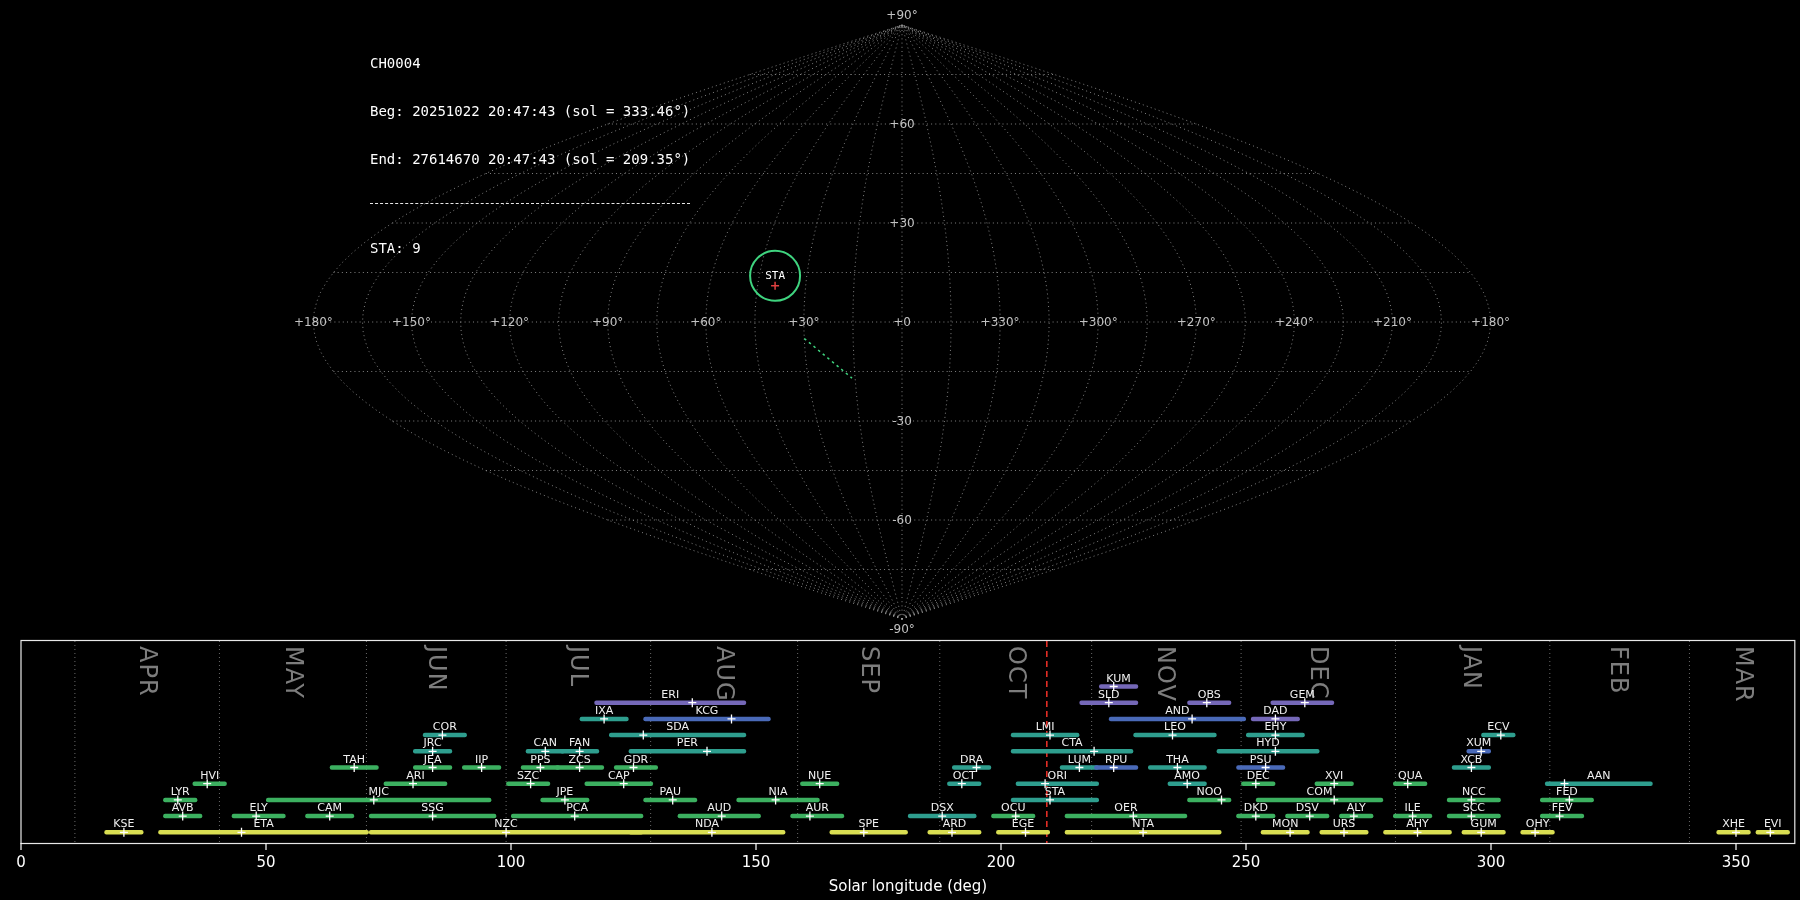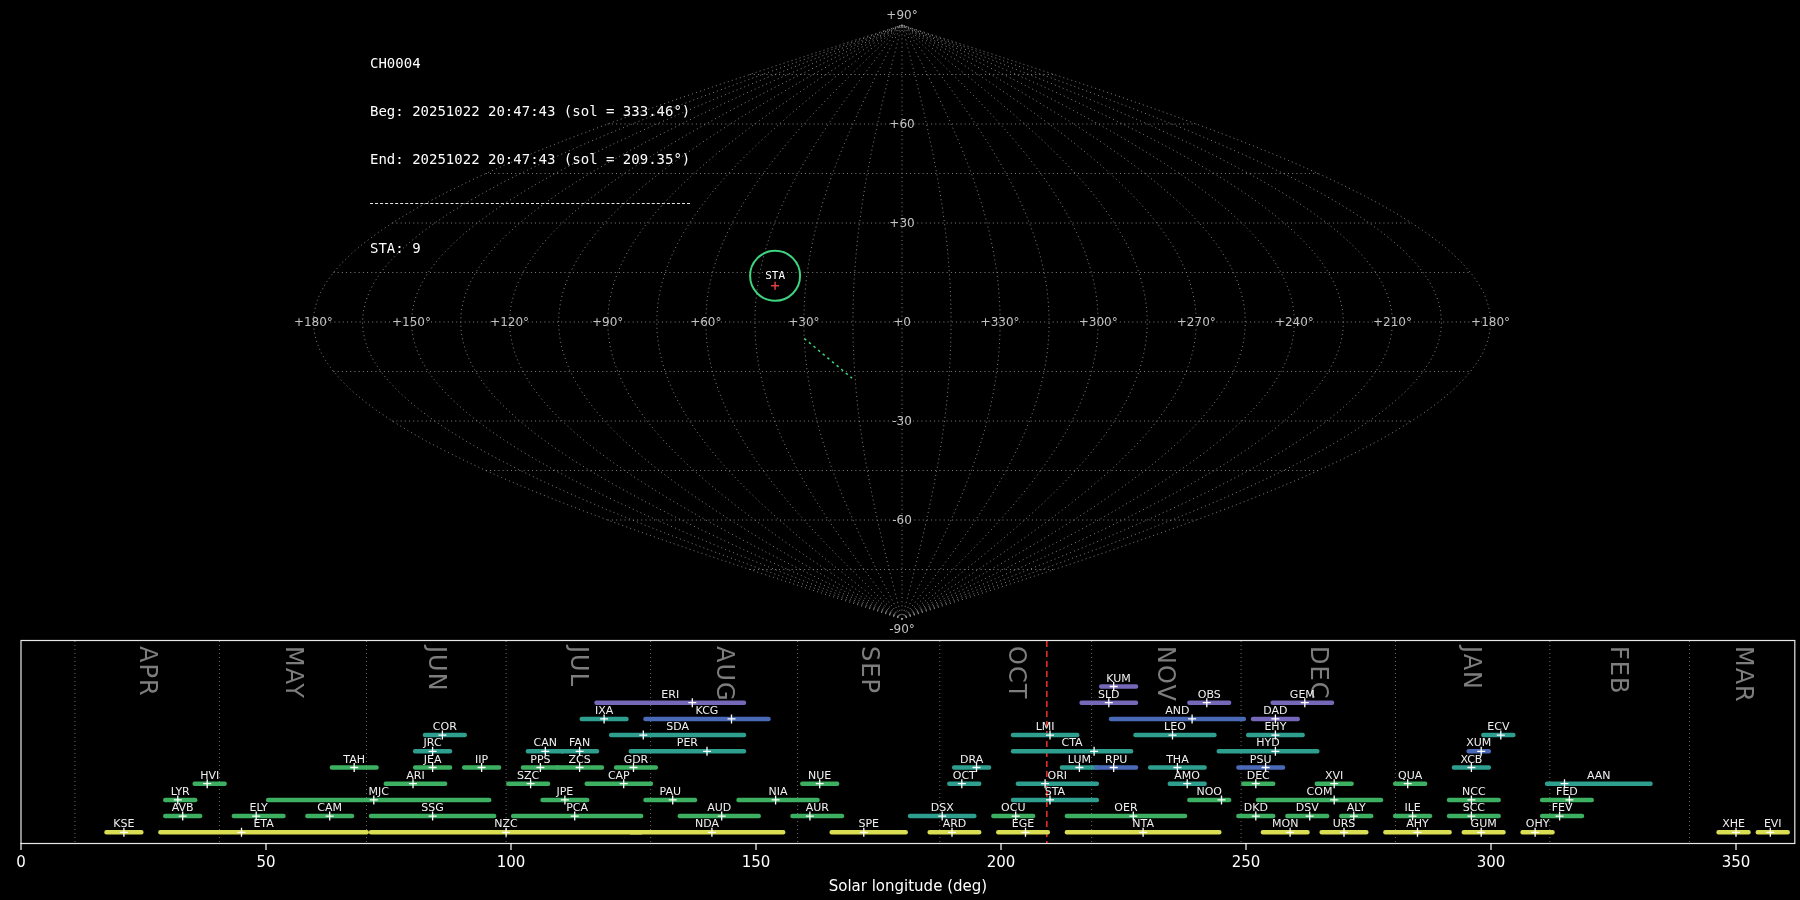--- a/index.html
+++ b/index.html
@@ -16,21 +16,21 @@
   .showerlab{font-size:11px;fill:#f0f0f0;}
   .ticklab{font-size:15px;fill:#fff;}
   .axislab{font-size:15px;fill:#fff;}
 </style>
 </head>
 <body>
 
 <div class="hdr">
   <div>CH0004</div>
   <div>Beg: 20251022 20:47:43 (sol = 333.46°)</div>
-  <div>End: 20251022 20:47:43 (sol = 209.35°)</div>
+  <div>End: 27614670 20:47:43 (sol = 209.35°)</div>
   <div class="sep"></div>
   <div>STA: 9</div>
 </div>
 
 <svg id="scene" width="1800" height="900" viewBox="0 0 1800 900" style="position:absolute;left:0;top:0">
   <g id="sky-map">
       <line fill="none" stroke="#a0a0a0" stroke-width="1" stroke-dasharray="1 3.2" opacity="0.8" x1="749.6591100526563" y1="569.5" x2="1054.3408899473436" y2="569.5"></line>
       <line fill="none" stroke="#a0a0a0" stroke-width="1" stroke-dasharray="1 3.2" opacity="0.8" x1="607.6999999999999" y1="520" x2="1196.3000000000002" y2="520"></line>
       <line fill="none" stroke="#a0a0a0" stroke-width="1" stroke-dasharray="1 3.2" opacity="0.8" x1="485.79694859359813" y1="470.5" x2="1318.2030514064018" y2="470.5"></line>
       <line fill="none" stroke="#a0a0a0" stroke-width="1" stroke-dasharray="1 3.2" opacity="0.8" x1="392.2574473324794" y1="421" x2="1411.7425526675206" y2="421"></line>

